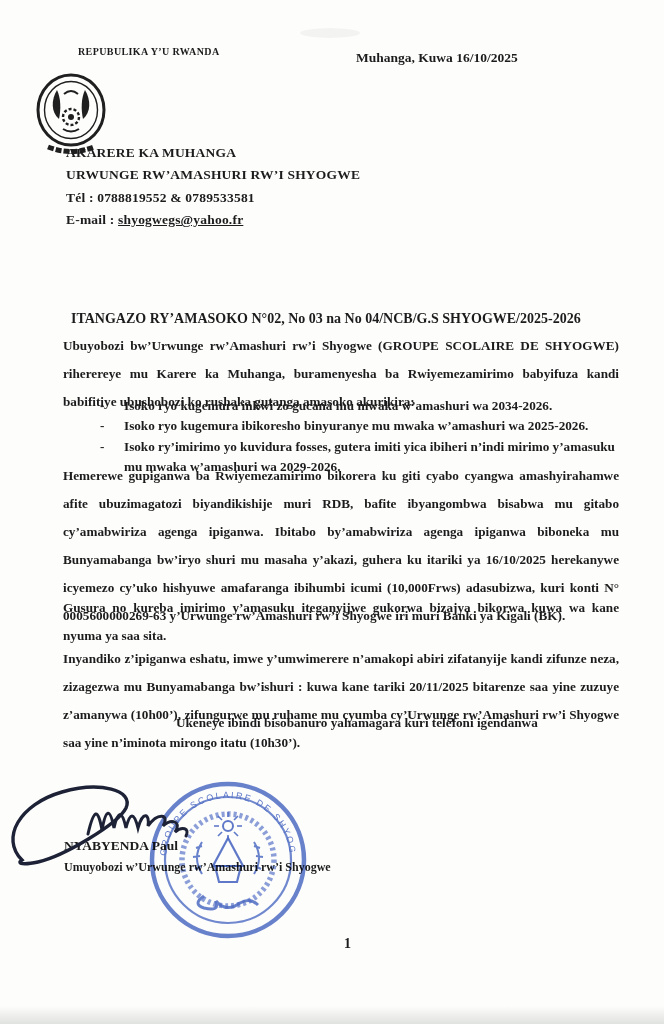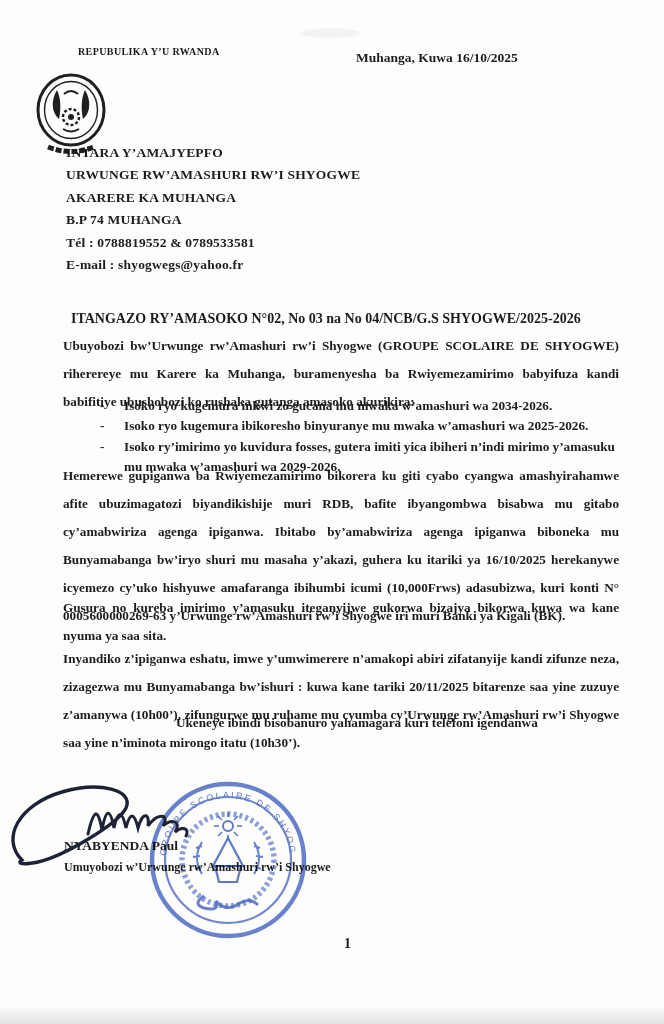--- a/index.html
+++ b/index.html
@@ -12,21 +12,21 @@
   .page{
     position:relative;width:664px;height:1024px;background:#fdfdfc;
     overflow:hidden;color:#1c1c1c;
   }
   .abs{position:absolute;}
   
   .republic{left:42px;top:46px;font-size:10px;font-weight:700;letter-spacing:.4px;margin-left:36px;}
   .dateline{left:356px;top:50px;font-size:13.5px;font-weight:700;}
   .emblem{left:34px;top:72px;}
   .address{left:66px;top:142px;font-size:13.5px;font-weight:700;line-height:22.4px;letter-spacing:.2px;}
-  .address .email-link{}
+  .address .email-link{text-decoration:underline;}
   
   .subject{left:71px;top:311px;width:556px;font-size:14px;font-weight:700;}
   .para{font-size:13.2px;font-weight:700;line-height:28px;text-align:justify;width:556px;left:63px;margin:0;}
   .p-intro{top:332px;}
   .bullets{left:100px;top:396px;width:522px;margin:0;padding:0;list-style:none;
            font-size:13.2px;font-weight:700;line-height:20.4px;}
   .bullets li{display:flex;}
   .bullets .marker{flex:none;width:24px;}
   .bullets .btxt{flex:1;}
   .p-elig{top:462px;}
@@ -61,24 +61,22 @@
       <path d="M51,18 C57,28 57,40 49,47 C47,38 47,26 51,18 Z" fill="#1f1f1f" stroke="none"></path>
       <path d="M30,22 q7,-6 14,0" stroke-width="2"></path>
       <circle cx="37" cy="45" r="8" stroke-width="2.4" stroke-dasharray="3 2"></circle>
       <circle cx="37" cy="45" r="3" fill="#1f1f1f" stroke="none"></circle>
       <path d="M29,57 q8,5 16,0" stroke-width="2"></path>
       <path d="M14,75 q23,9 46,0" stroke-width="5" stroke-dasharray="6 2"></path>
     </g>
   </svg>
 
   <div class="abs address">
-    <div>INTARA Y’AMAJYEPFO</div>
+    <div>AKARERE KA MUHANGA</div>
     <div>URWUNGE RW’AMASHURI RW’I SHYOGWE</div>
-    <div>AKARERE KA MUHANGA</div>
-    <div>B.P 74 MUHANGA</div>
     <div><span>Tél : </span><span>0788819552 &amp; 0789533581</span></div>
     <div><span>E-mail : </span><span class="email-link">shyogwegs@yahoo.fr</span></div>
   </div>
 
   <div class="abs subject">ITANGAZO RY’AMASOKO N°02, No 03 na No 04/NCB/G.S SHYOGWE/2025-2026</div>
 
   <p class="abs para p-intro">Ubuyobozi bw’Urwunge rw’Amashuri rw’i Shyogwe (GROUPE SCOLAIRE DE SHYOGWE) riherereye mu Karere ka Muhanga, buramenyesha ba Rwiyemezamirimo babyifuza kandi babifitiye ubushobozi ko rushaka gutanga amasoko akurikira:</p>
 
   <ul class="abs bullets">
     <li>

